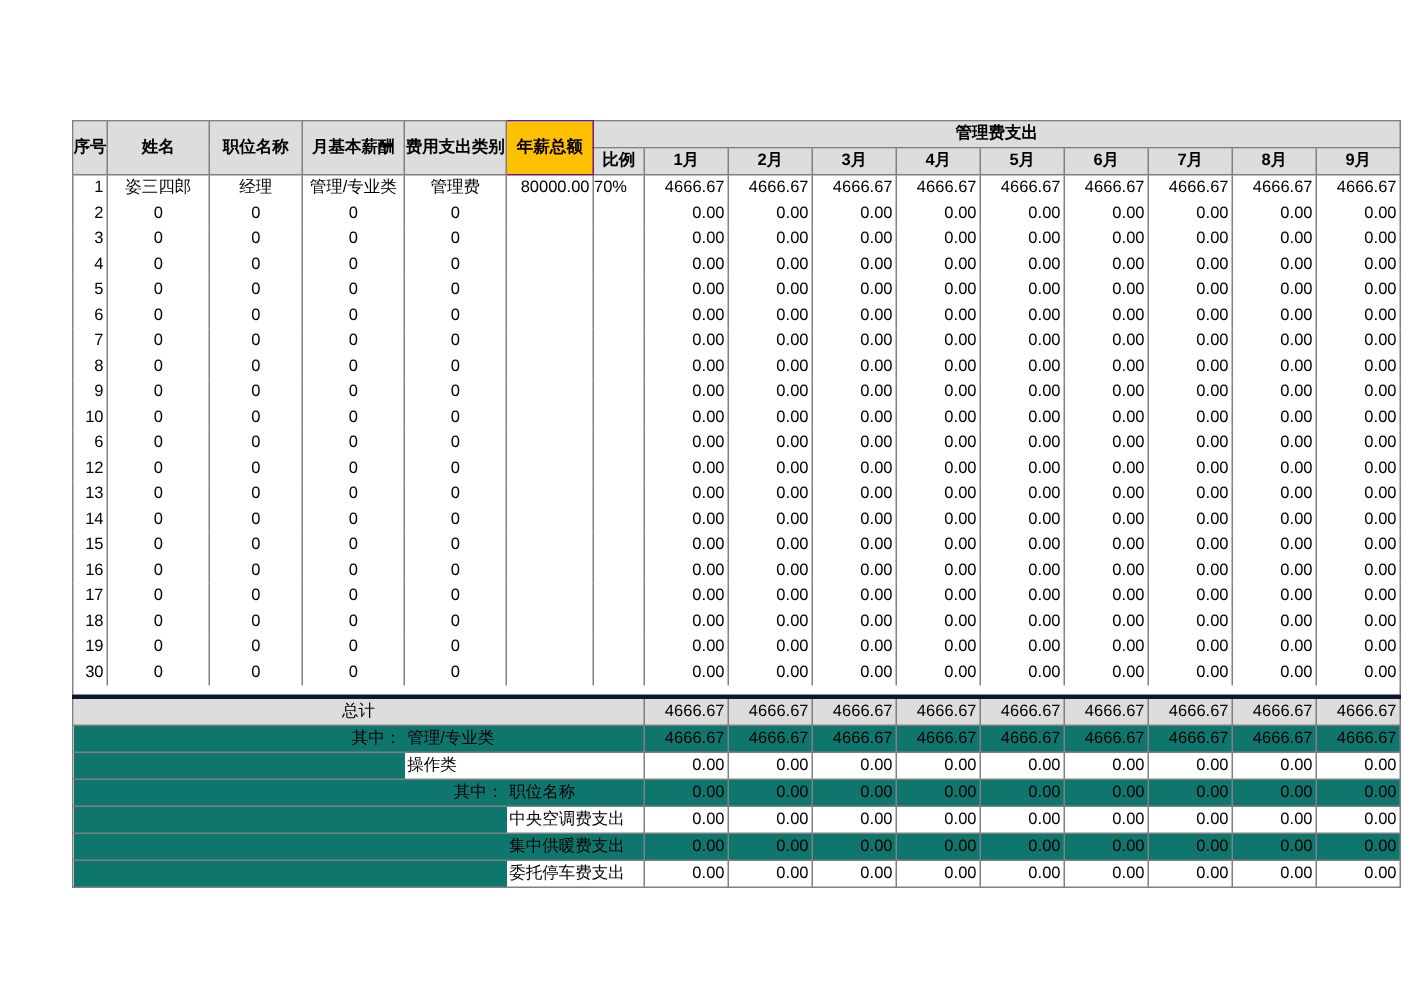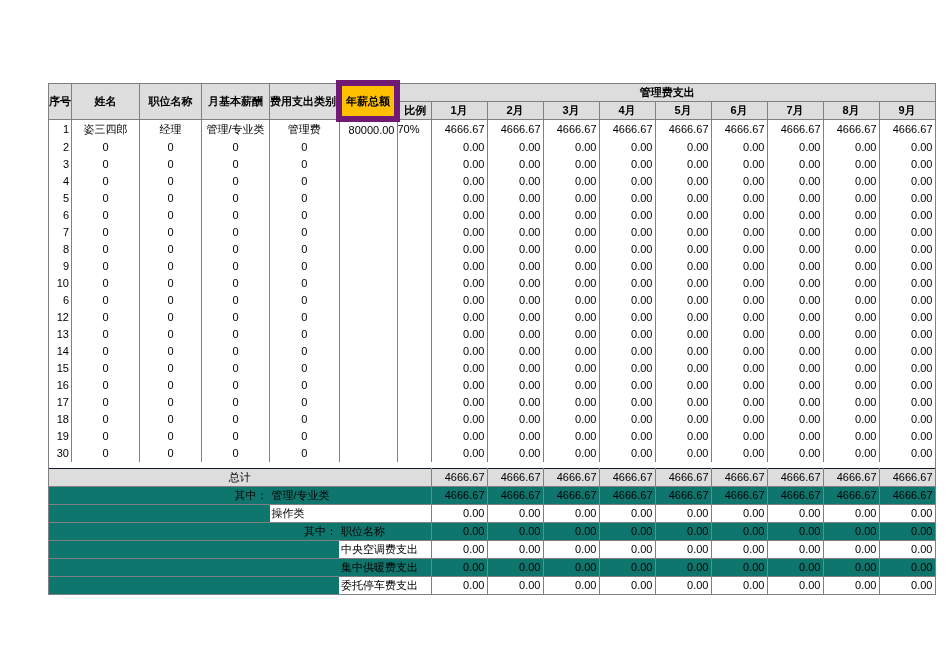--- a/index.html
+++ b/index.html
@@ -19,35 +19,35 @@
     border-collapse: collapse;
     table-layout: fixed;
   }
   th, td {
     padding: 0;
     height: 17px;
     line-height: 17px;
     overflow: hidden;
     white-space: nowrap;
   }
-  .bdr-t { border-top: 1px solid #0f172a; }
+  .bdr-t { border-top: 3px solid #0f172a; }
   .bdr-b { border-bottom: 1px solid #808080; }
   .bdr-l { border-left: 1px solid #808080; }
   .bdr-r { border-right: 1px solid #808080; }
   .hdr {
     background: #ddd;
     font-weight: bold;
     text-align: center;
     border: 1px solid #808080;
   }
   .hdr-y {
     background: #ffc000;
     font-weight: bold;
     text-align: center;
-    border: 6px solid #701a75;
+    border: 1px solid #701a75;
   }
   .c { text-align: center; }
   .r { text-align: right; padding-right: 2px;}
   .gr { background: #ddd; }
   .grn { background: #0f766e; }
   .w-seq { width: 22px; }
   .w-name { width: 68px; }
   .w-pos  { width: 62px; }
   .w-ptype{ width: 68px; }
   .w-exp  { width: 68px; }

